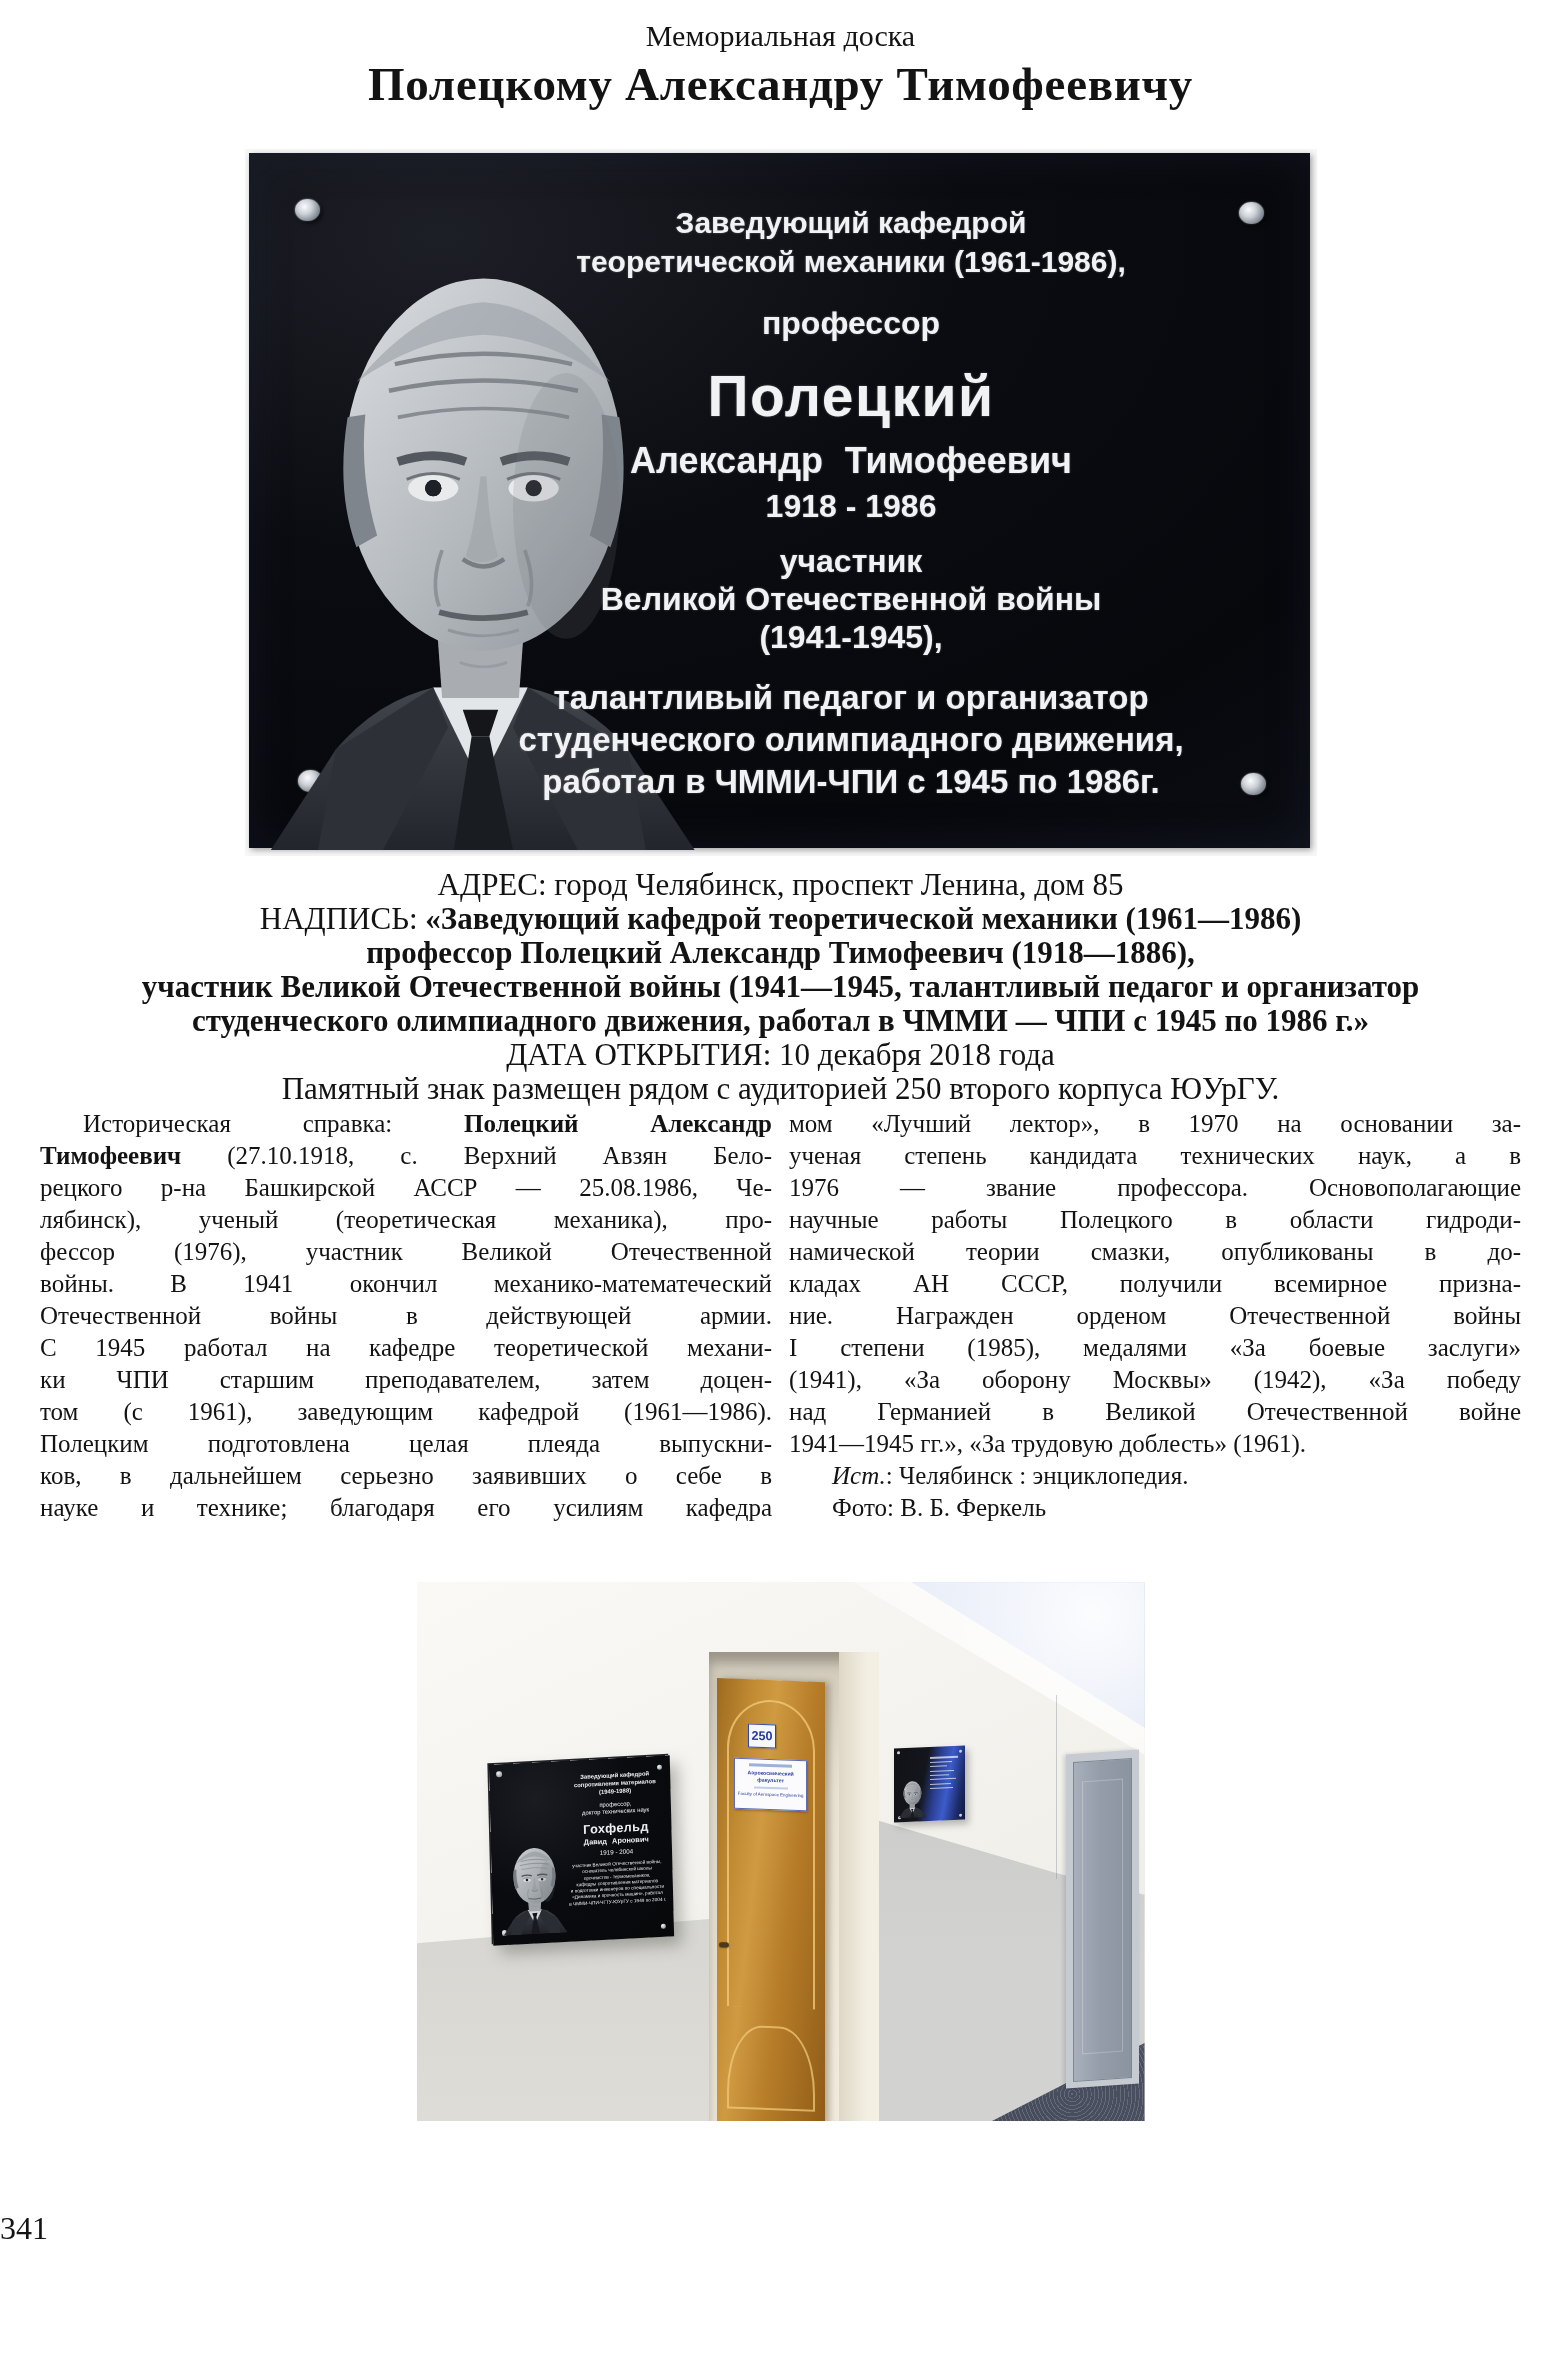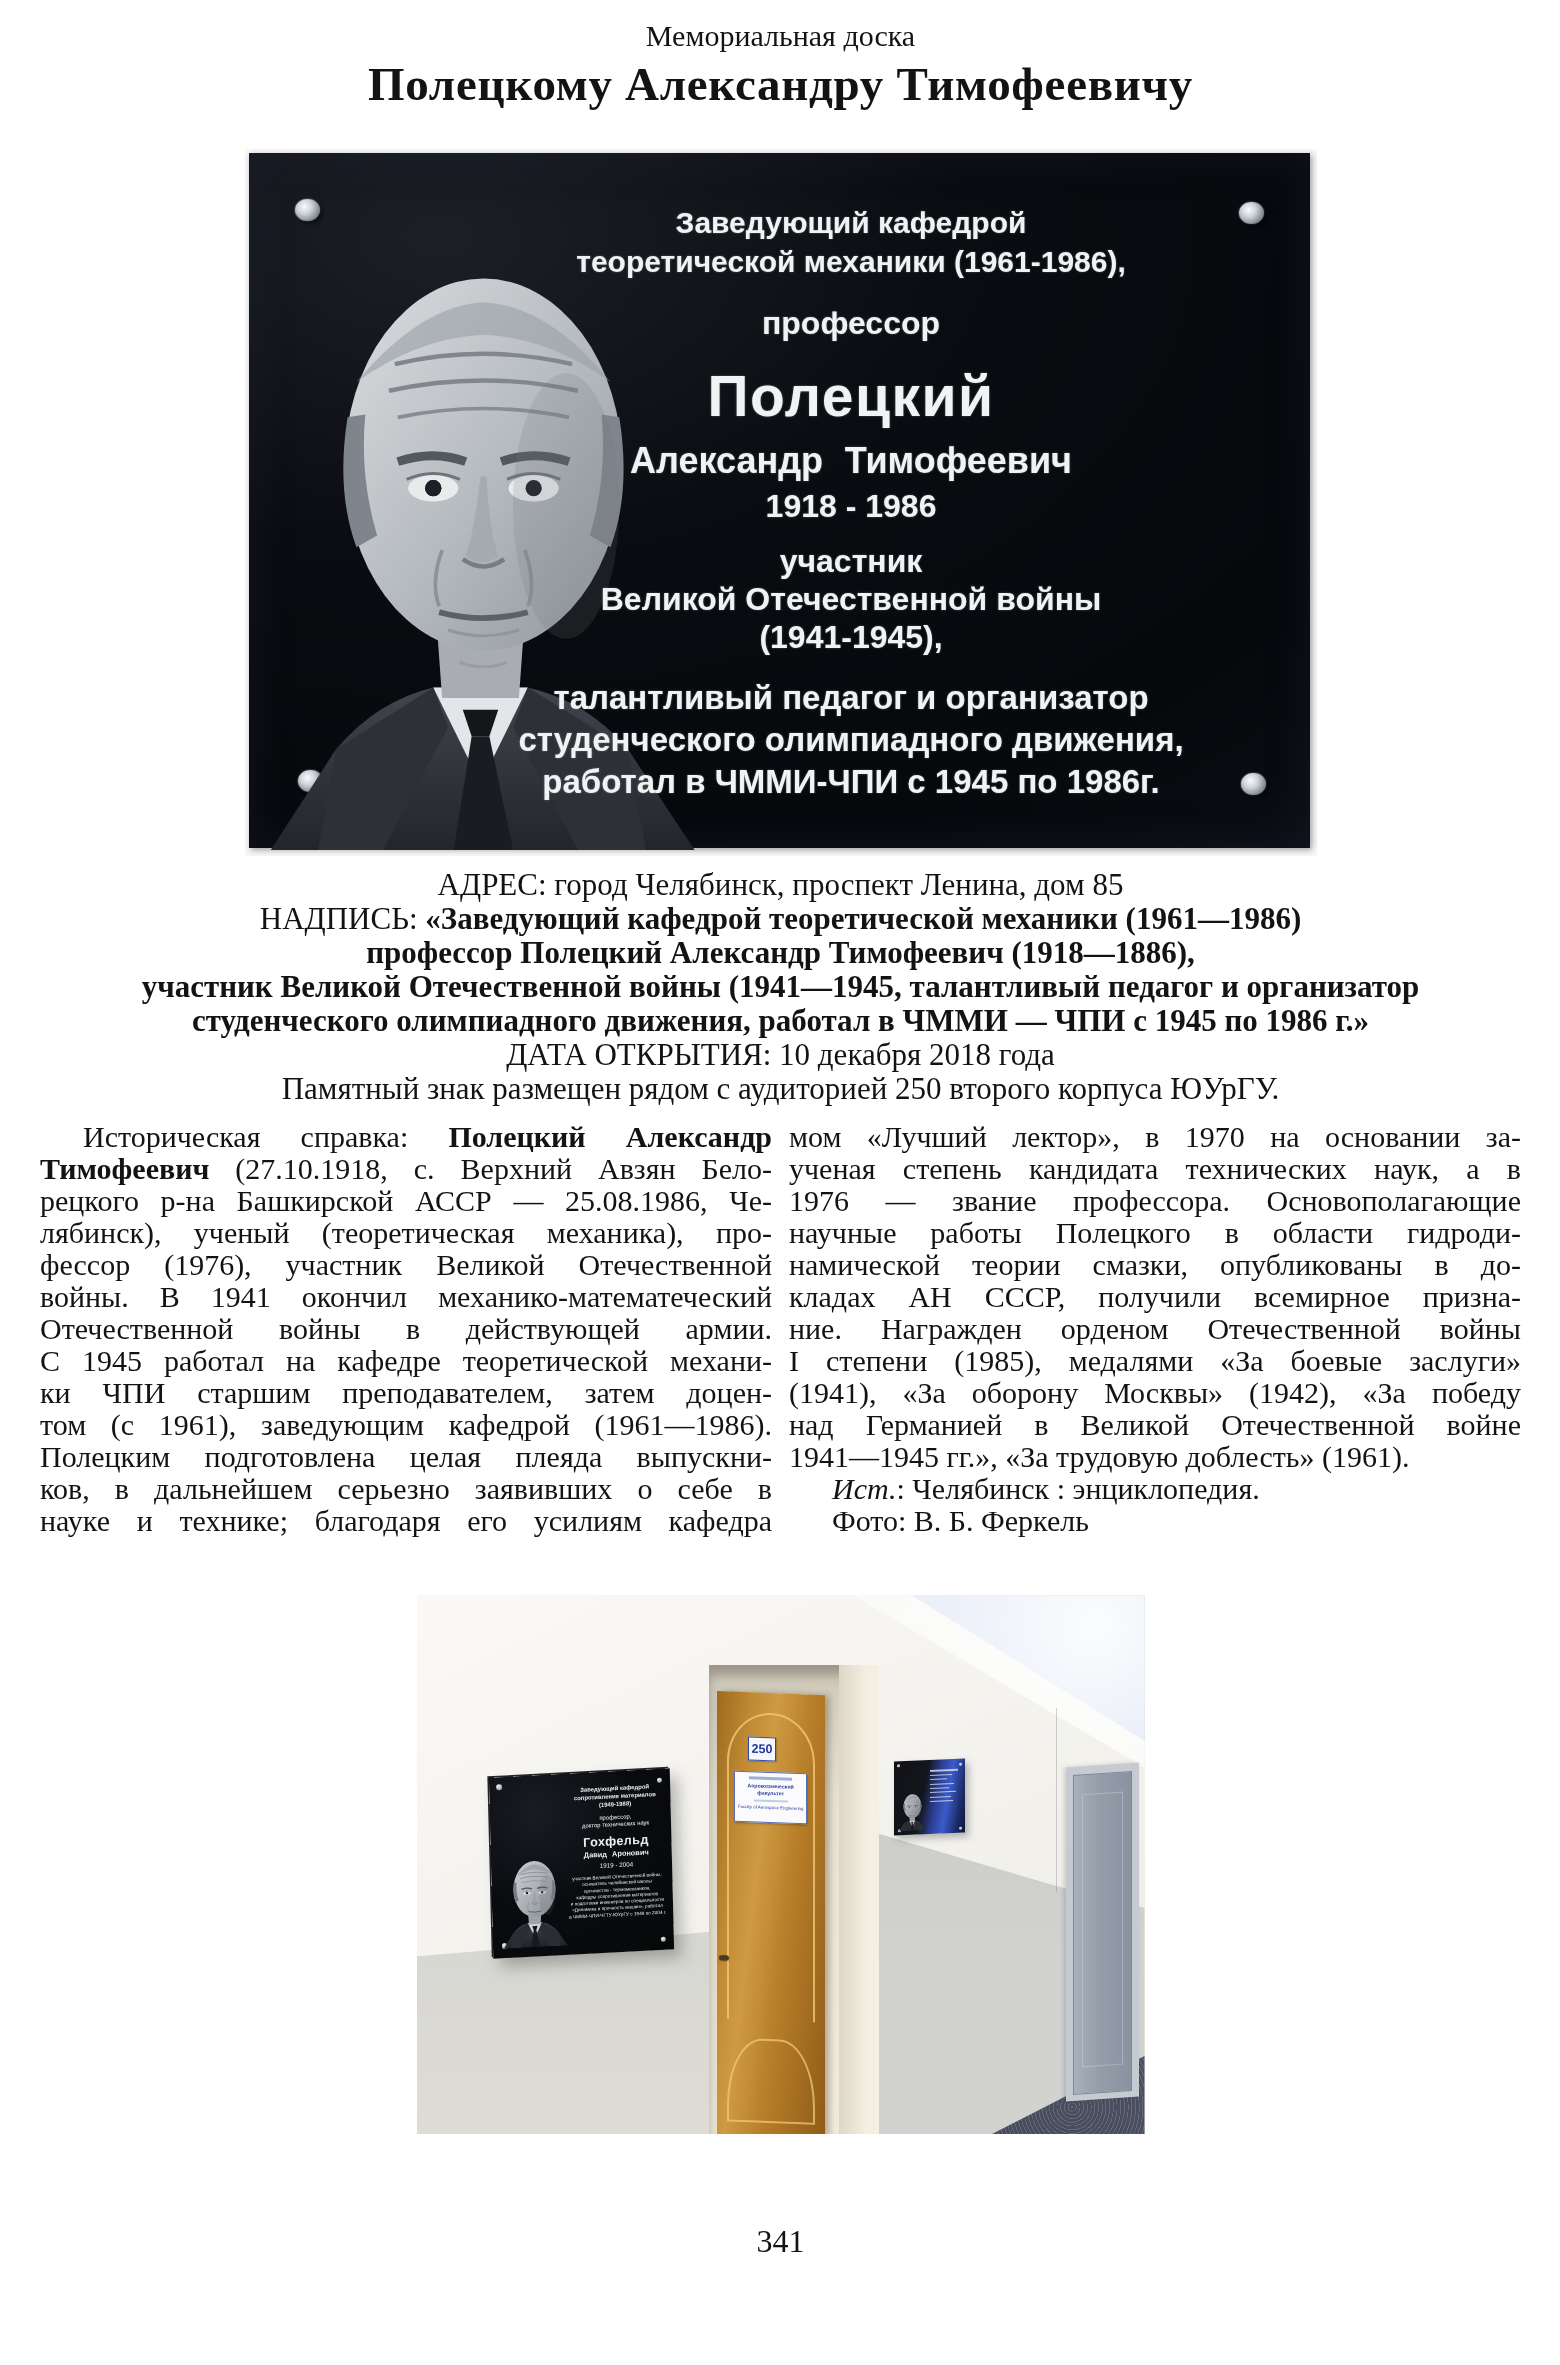--- a/index.html
+++ b/index.html
@@ -32,21 +32,21 @@
   .pt-war1{font-size:32px;line-height:37px;margin-top:16px;}
   .pt-war{font-size:32px;line-height:38px;}
   .pt-merit1{font-size:33px;line-height:42px;margin-top:20.7px;}
   .pt-merit{font-size:33px;line-height:42px;}
 
   
   .details{margin-top:11.8px;padding:0 35px;font-size:31px;}
   .details .tl{text-align:center;line-height:34px;white-space:nowrap;}
 
   
-  .article{display:flex;gap:17px;padding:0 40px;margin-top:15px;font-size:30px;}
+  .article{display:flex;gap:17px;padding:0 40px;margin-top:2px;font-size:25px;}
   .article .col{flex:1 1 0;min-width:0;}
   .article .tl{text-align:justify;text-align-last:justify;line-height:32px;white-space:nowrap;}
   .article .tl.nj{text-align-last:auto;white-space:normal;}
   .tl.ind{text-indent:43px;}
 
   
   .photo2{position:relative;width:728px;height:539px;margin:58px auto 0;overflow:hidden;
     background:linear-gradient(155deg,#faf9f6 0%,#f2f1ec 55%,#eceae3 100%);}
   .ceiling{position:absolute;inset:0;background:linear-gradient(115deg,#f4f7fd 0%,#c9d5ee 55%,#aebfe4 100%);
     clip-path:polygon(68% 0, 100% 0, 100% 27%);}
@@ -124,21 +124,21 @@
     background:linear-gradient(100deg,#101217 0%,#14161d 42%,#2b3f93 58%,#3c5ccb 72%,#1d2c6b 88%,#10173a 100%);
     transform:skewY(-2.5deg);box-shadow:3.7px 4.4px 7.4px rgba(70,70,70,.35);}
   .pol2 .mscrew{position:absolute;width:3px;height:3px;border-radius:50%;background:#cfd4db;}
   .pol2 .s1{left:3px;top:3px}.pol2 .s2{right:3px;top:3.7px}
   .pol2 .s3{left:3.7px;bottom:3.7px}.pol2 .s4{right:3px;bottom:3px}
   .pol2-portrait{position:absolute;left:5%;top:9%;width:40%;height:85%;opacity:.9;}
   .pol2-lines{position:absolute;left:50%;right:6%;top:14%;}
   .pol2-lines div{height:1.2px;background:rgba(235,240,245,.75);margin-bottom:3.2px;}
 
   
-  .page-number{margin-top:89px;text-align:center;font-size:32px;}
+  .page-number{margin-top:89px;text-align:left;font-size:32px;}
 </style>
 </head>
 <body>
 
 <svg width="0" height="0" style="position:absolute" aria-hidden="true">
   <defs>
     <linearGradient id="faceGrad" x1="0" y1="0" x2="1" y2="1">
       <stop offset="0" stop-color="#dadde0"></stop>
         <stop offset=".55" stop-color="#b4b9bd"></stop>
         <stop offset="1" stop-color="#8f959b"></stop>

